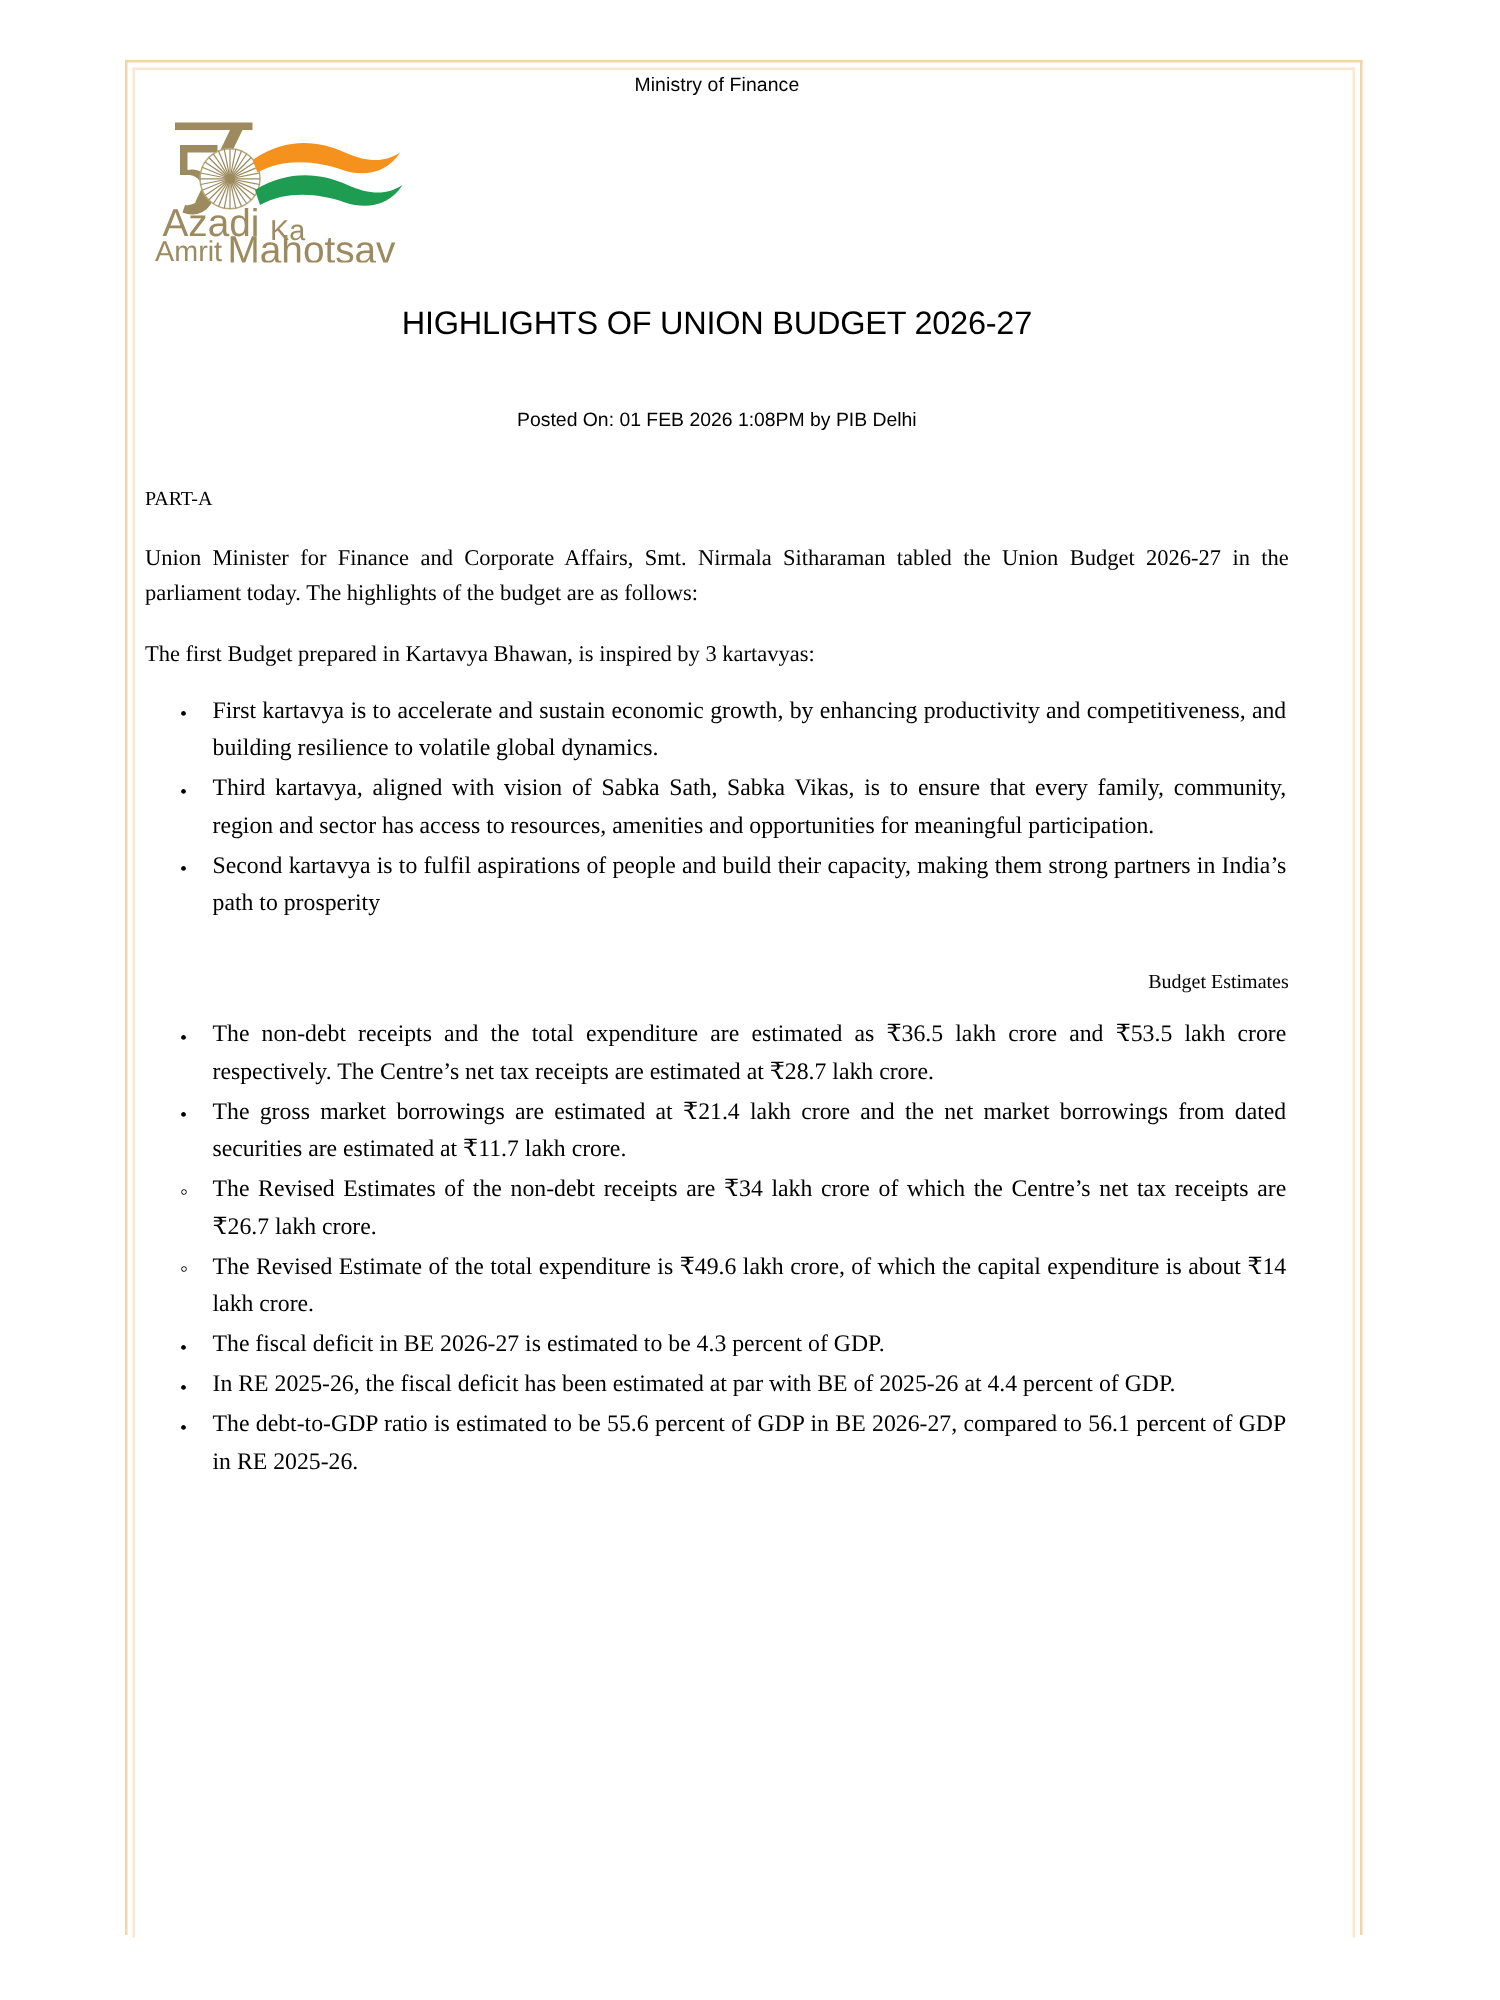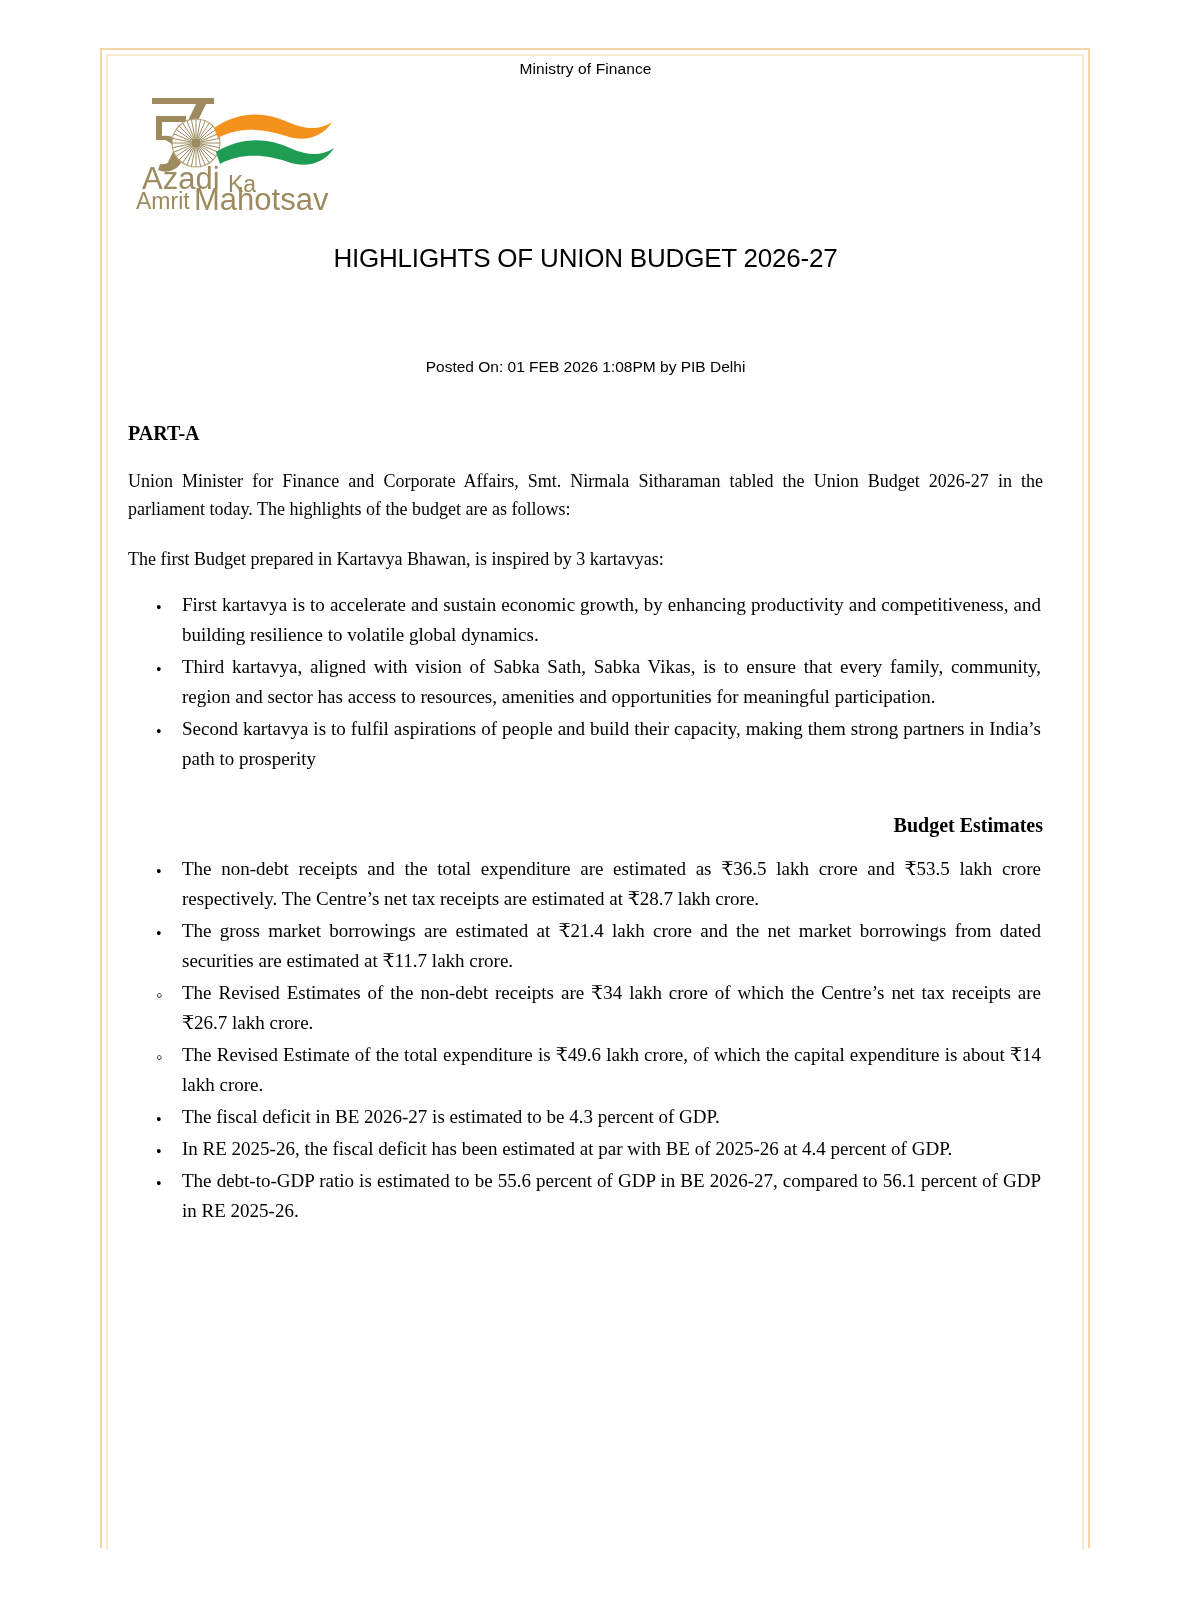--- a/index.html
+++ b/index.html
@@ -41,21 +41,21 @@
     border-top: 2px solid #fbe9cf;
     border-right: 2px solid #fbe9cf;
     border-bottom: none;
     box-sizing: border-box;
     pointer-events: none;
   }
 
   
   #content {
     position: absolute;
-    left: 128px;
+    left: 116px;
     top: 60px;
     width: 915px;
   }
 
   
   .ministry-line {
     font-family: "Liberation Sans", "DejaVu Sans", sans-serif;
     font-size: 15.5px;
     text-align: center;
     margin: 0;
@@ -79,27 +79,27 @@
     font-weight: normal;
     text-align: center;
     margin: 34px 0 0 0;
     letter-spacing: -0.2px;
     line-height: 1.15;
   }
   .posted-line {
     font-family: "Liberation Sans", "DejaVu Sans", sans-serif;
     font-size: 15.5px;
     text-align: center;
-    margin: 84px 0 0 0;
+    margin: 54px 0 0 0;
   }
 
   
   .section-heading {
-    font-size: 20px;
-    font-weight: bold;
+    font-size: 16px;
+    font-weight: normal;
     margin: 44px 0 0 0;
     line-height: 1.3;
   }
   .section-heading.tight {
     margin-top: 38px;
     text-align: right;
   }
   .body-para {
     font-size: 18px;
     line-height: 1.55;

